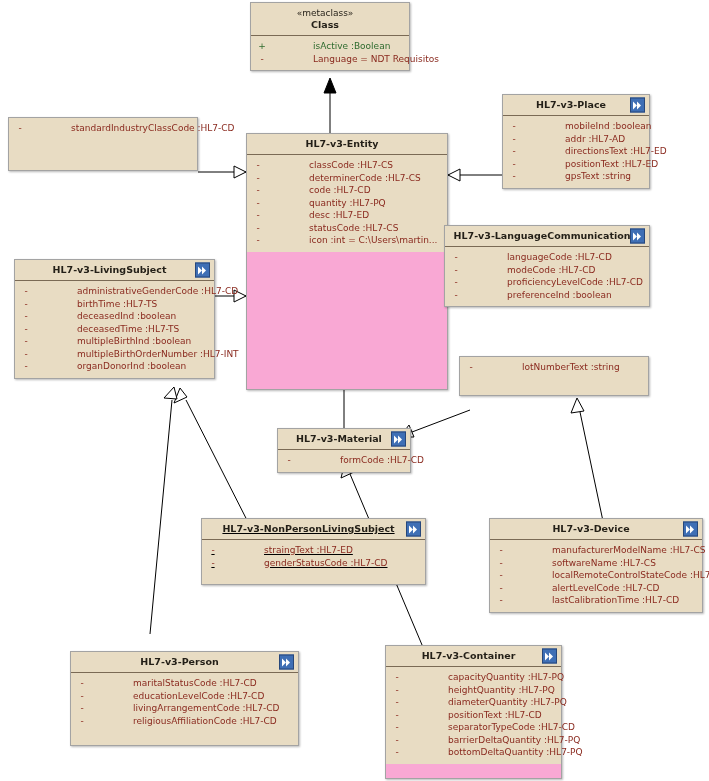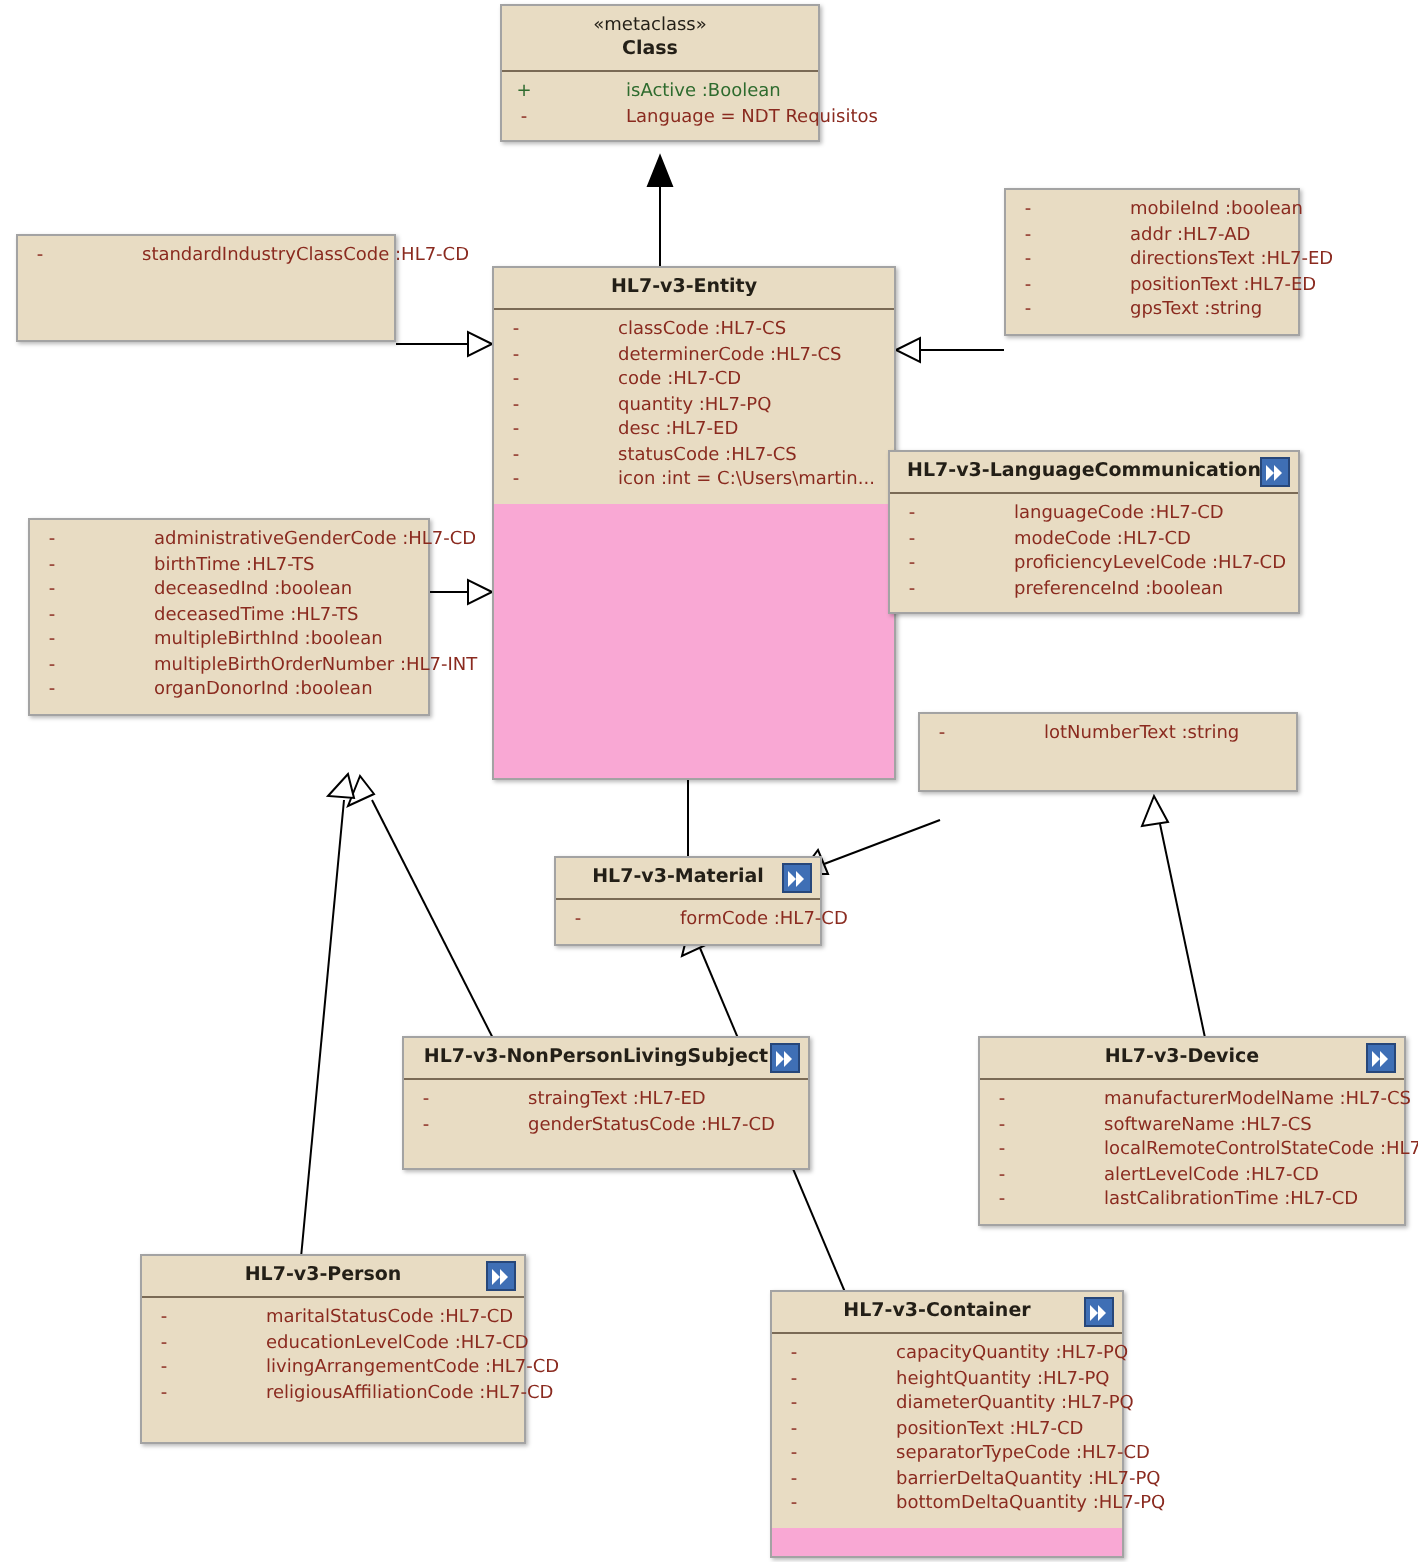--- a/index.html
+++ b/index.html
@@ -203,20 +203,24 @@
   <div class="uml-class" style="left:8px; top:117px; width:190px;">
     <div class="uml-attrs" style="min-height:52px;">
       <div class="attr-row">
         <span class="attr-vis">-</span>
         <span class="attr-text">standardIndustryClassCode  :HL7-CD</span>
       </div>
     </div>
   </div>
 
   <div class="uml-class" style="left:502px; top:94px; width:148px;">
+    <div class="uml-header">
+      <span>HL7-v3-Place</span>
+      <span class="badge"></span>
+    </div>
     <div class="uml-attrs">
       <div class="attr-row">
         <span class="attr-vis">-</span>
         <span class="attr-text">mobileInd  :boolean</span>
       </div>
       <div class="attr-row">
         <span class="attr-vis">-</span>
         <span class="attr-text">addr  :HL7-AD</span>
       </div>
       <div class="attr-row">
@@ -253,20 +257,24 @@
         <span class="attr-text">proficiencyLevelCode  :HL7-CD</span>
       </div>
       <div class="attr-row">
         <span class="attr-vis">-</span>
         <span class="attr-text">preferenceInd  :boolean</span>
       </div>
     </div>
   </div>
 
   <div class="uml-class" style="left:14px; top:259px; width:201px;">
+    <div class="uml-header">
+      <span>HL7-v3-LivingSubject</span>
+      <span class="badge"></span>
+    </div>
     <div class="uml-attrs">
       <div class="attr-row">
         <span class="attr-vis">-</span>
         <span class="attr-text">administrativeGenderCode  :HL7-CD</span>
       </div>
       <div class="attr-row">
         <span class="attr-vis">-</span>
         <span class="attr-text">birthTime  :HL7-TS</span>
       </div>
       <div class="attr-row">
@@ -307,21 +315,21 @@
       <span class="badge"></span>
     </div>
     <div class="uml-attrs">
       <div class="attr-row">
         <span class="attr-vis">-</span>
         <span class="attr-text">formCode  :HL7-CD</span>
       </div>
     </div>
   </div>
 
-  <div class="uml-class" style="left:201px; top:518px; width:204px;">
+  <div class="uml-class" style="left:201px; top:518px; width:225px;text-decoration:underline;">
     <div class="uml-header">
       <span>HL7-v3-NonPersonLivingSubject</span>
       <span class="badge"></span>
     </div>
     <div class="uml-attrs" style="min-height:44px;">
       <div class="attr-row">
         <span class="attr-vis">-</span>
         <span class="attr-text">straingText  :HL7-ED</span>
       </div>
       <div class="attr-row">
@@ -353,21 +361,21 @@
         <span class="attr-vis">-</span>
         <span class="attr-text">alertLevelCode  :HL7-CD</span>
       </div>
       <div class="attr-row">
         <span class="attr-vis">-</span>
         <span class="attr-text">lastCalibrationTime  :HL7-CD</span>
       </div>
     </div>
   </div>
 
-  <div class="uml-class" style="left:70px; top:627px; width:193px;">
+  <div class="uml-class" style="left:70px; top:651px; width:229px;">
     <div class="uml-header">
       <span>HL7-v3-Person</span>
       <span class="badge"></span>
     </div>
     <div class="uml-attrs" style="min-height:72px;">
       <div class="attr-row">
         <span class="attr-vis">-</span>
         <span class="attr-text">maritalStatusCode  :HL7-CD</span>
       </div>
       <div class="attr-row">

